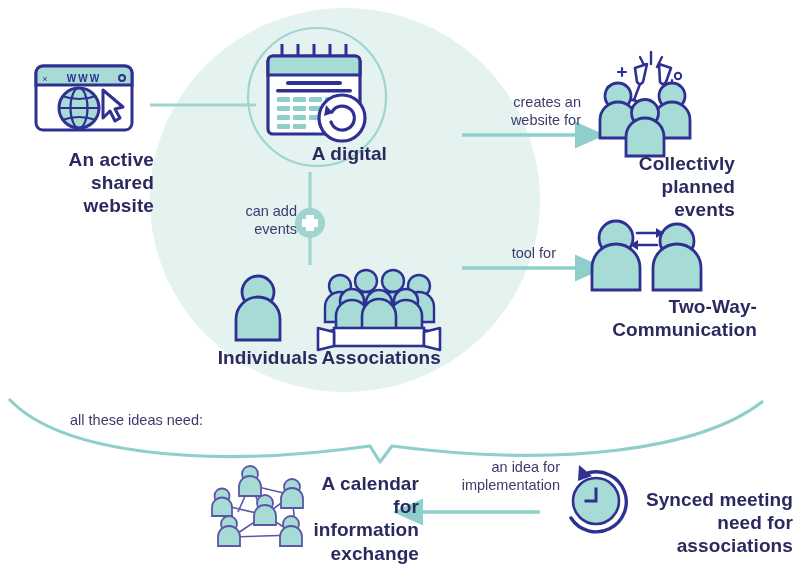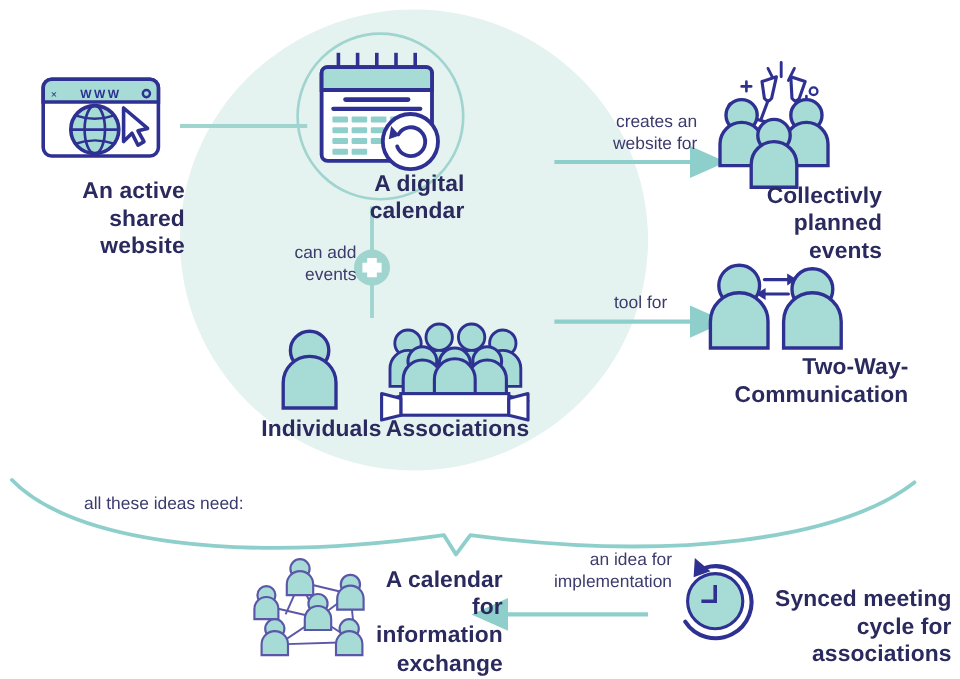--- a/index.html
+++ b/index.html
@@ -209,21 +209,20 @@
 </svg>
 
 <div class="lbl bold s15" style="left:14px;top:148px;width:140px;">
   <div>An active</div>
   <div>shared</div>
   <div>website</div>
 </div>
 
 <div class="lbl bold s15" style="left:247px;top:142px;width:140px;">
   <div>A digital</div>
-  <div>calendar</div>
 </div>
 
 <div class="lbl bold s15" style="left:565px;top:152px;width:170px;">
   <div>Collectivly planned</div>
   <div>events</div>
 </div>
 
 <div class="lbl bold s15" style="left:577px;top:295px;width:180px;">
   <div>Two-Way-</div>
   <div>Communication</div>
@@ -239,21 +238,21 @@
 
 <div class="lbl bold s15" style="left:299px;top:472px;width:120px;">
   <div>A calendar</div>
   <div>for</div>
   <div>information</div>
   <div>exchange</div>
 </div>
 
 <div class="lbl bold s15" style="left:633px;top:488px;width:160px;">
   <div>Synced meeting</div>
-  <div>cycle for</div>
+  <div>need for</div>
   <div>associations</div>
 </div>
 
 <div class="lbl plain s14" style="left:461px;top:94px;width:120px;">
   <div>creates an</div>
   <div>website for</div>
 </div>
 
 <div class="lbl plain s14" style="left:466px;top:245px;width:90px;">
   <div>tool for</div>

